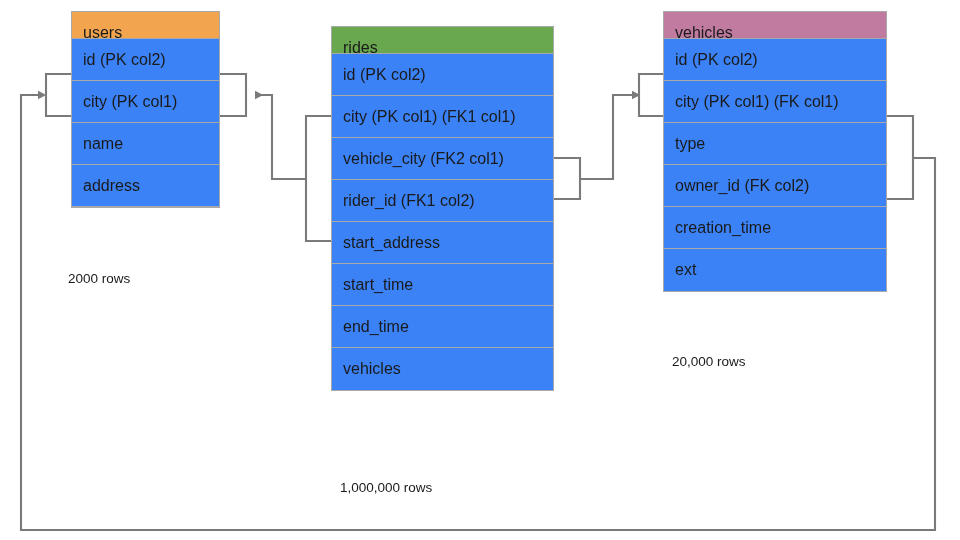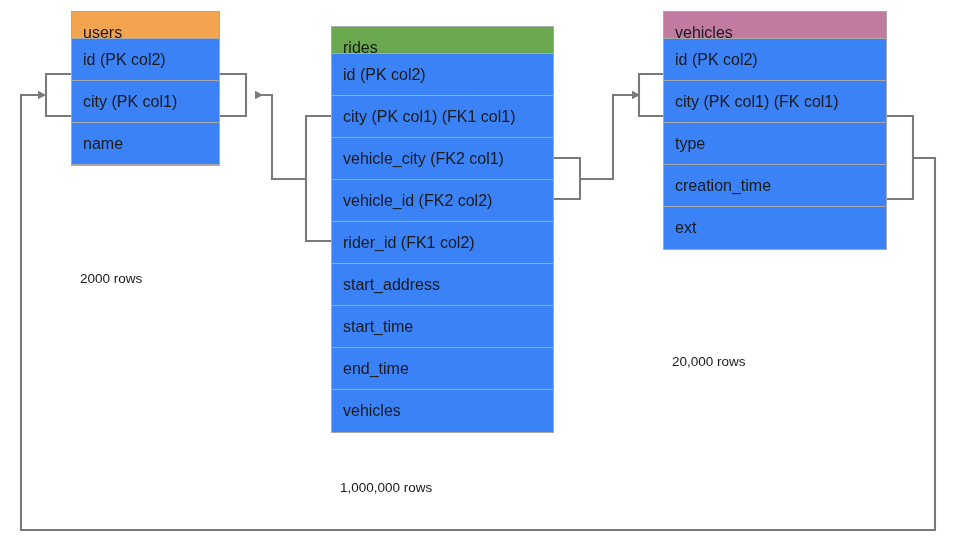--- a/index.html
+++ b/index.html
@@ -116,40 +116,41 @@
       </g>
 
     </g>
   </svg>
 
   <div class="table-box" style="left:71px; top:11px; width:149px;">
     <div class="tbl-header" style="background:#F2A54E;">users</div>
     <div class="tbl-row">id (PK col2)</div>
     <div class="tbl-row">city (PK col1)</div>
     <div class="tbl-row">name</div>
+    <div class="tbl-row">address</div>
   </div>
-  <div class="rowcount" style="left:80px; top:271px;">2000 rows</div>
+  <div class="rowcount" style="left:68px; top:271px;">2000 rows</div>
 
   <div class="table-box" style="left:331px; top:26px; width:223px;">
     <div class="tbl-header" style="background:#6AA84F;">rides</div>
     <div class="tbl-row">id (PK col2)</div>
     <div class="tbl-row">city (PK col1) (FK1 col1)</div>
     <div class="tbl-row">vehicle_city (FK2 col1)</div>
-    <div class="tbl-row">vehicle_id (FK2 col2)</div>
     <div class="tbl-row">rider_id (FK1 col2)</div>
     <div class="tbl-row">start_address</div>
     <div class="tbl-row">start_time</div>
     <div class="tbl-row">end_time</div>
     <div class="tbl-row last">vehicles</div>
   </div>
   <div class="rowcount" style="left:340px; top:480px;">1,000,000 rows</div>
 
   <div class="table-box" style="left:663px; top:11px; width:224px;">
     <div class="tbl-header" style="background:#C27BA0;">vehicles</div>
     <div class="tbl-row">id (PK col2)</div>
     <div class="tbl-row">city (PK col1) (FK col1)</div>
     <div class="tbl-row">type</div>
+    <div class="tbl-row">owner_id (FK col2)</div>
     <div class="tbl-row">creation_time</div>
     <div class="tbl-row last">ext</div>
   </div>
   <div class="rowcount" style="left:672px; top:354px;">20,000 rows</div>
 
 </div>
 
 </body></html>

